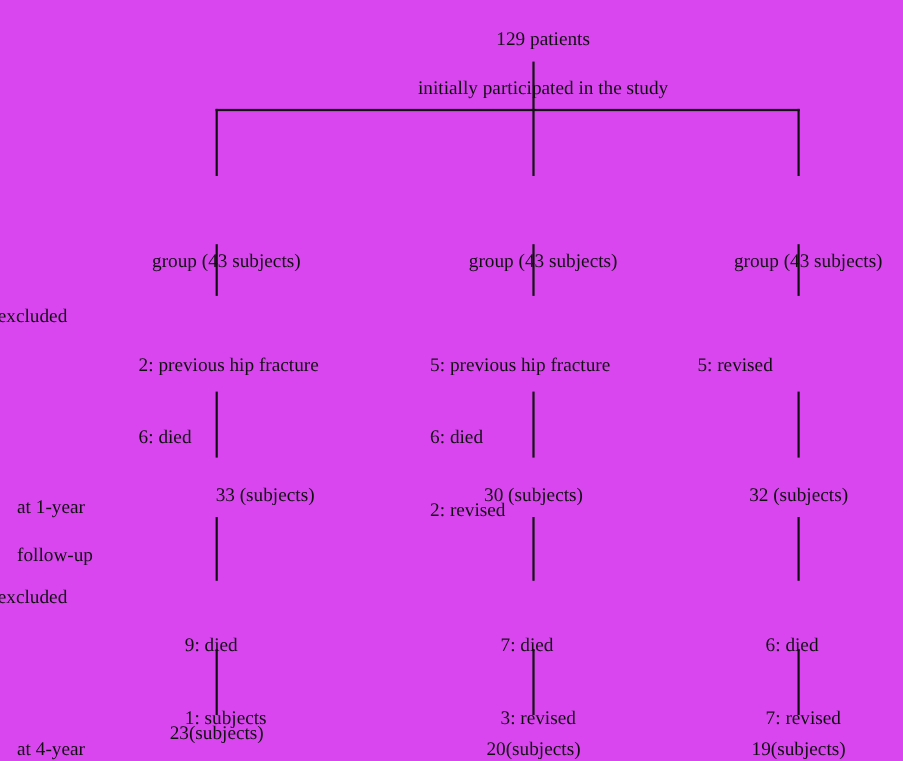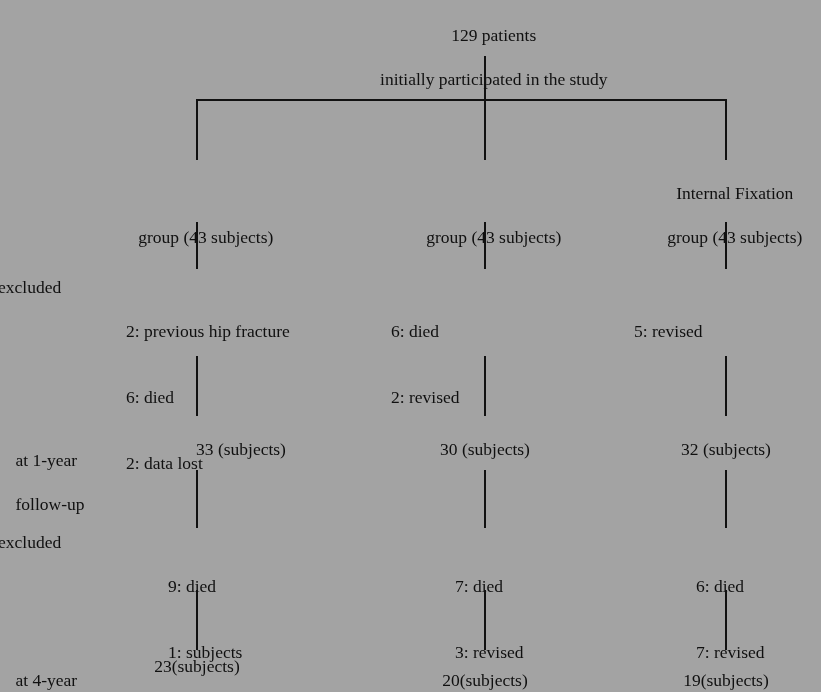--- a/index.html
+++ b/index.html
@@ -11,21 +11,21 @@
     font-family: "Liberation Serif", "DejaVu Serif", serif;
     color: #101010;
     -webkit-font-smoothing: antialiased;
   }
 
   #flowchart {
     position: relative;
     width: 821px;
     height: 692px;
     overflow: hidden;
-    background: #a3a3a3;
+    background: #d946ef;
   }
 
   
   .node {
     position: absolute;
     font-size: 17.5px;
     line-height: 22px;
     white-space: pre;
   }
   .node.centered {
@@ -78,36 +78,36 @@
 
   <div class="node centered" style="left:197px; top:160px;">
     <br>
     <span>group (43 subjects)</span>
   </div>
   <div class="node centered" style="left:485px; top:160px;">
     <br>
     <span>group (43 subjects)</span>
   </div>
   <div class="node centered" style="left:726px; top:160px;">
-    <span>Internal Fixation</span><br>
+    <br>
     <span>group (43 subjects)</span>
   </div>
 
   <div class="vline" style="left:197px; top:222px; height:47px;"></div>
   <div class="vline" style="left:485px; top:222px; height:47px;"></div>
   <div class="vline" style="left:726px; top:222px; height:47px;"></div>
 
   <div class="node leftlabel" style="left:-2px; top:276px;">excluded</div>
 
   <div class="node stage-list" style="left:126px; top:276px;">
     <span>2: previous hip fracture</span>
     <span>6: died</span>
-    <span>2: data lost</span>
   </div>
   <div class="node stage-list" style="left:391px; top:276px;">
+    <span>5: previous hip fracture</span>
     <span>6: died</span>
     <span>2: revised</span>
   </div>
   <div class="node stage-list" style="left:634px; top:276px;">
     <span>5: revised</span>
   </div>
 
   <div class="vline" style="left:197px; top:356px; height:60px;"></div>
   <div class="vline" style="left:485px; top:356px; height:60px;"></div>
   <div class="vline" style="left:726px; top:356px; height:60px;"></div>

